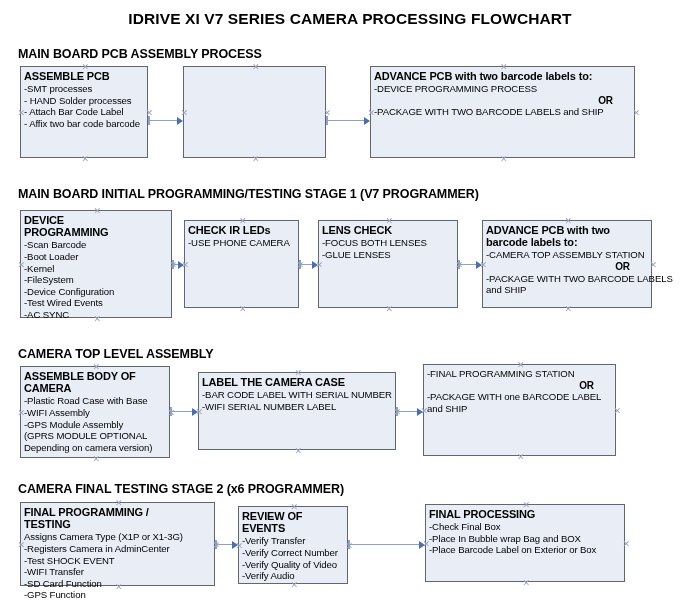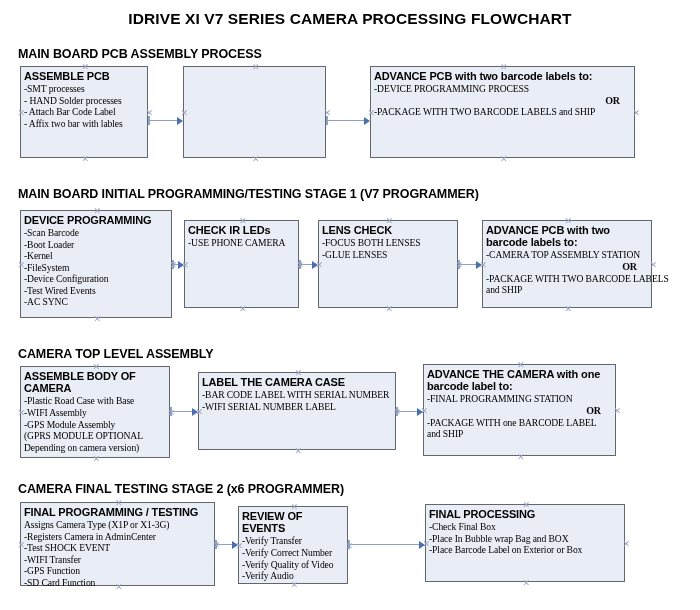--- a/index.html
+++ b/index.html
@@ -38,36 +38,35 @@
     white-space: nowrap;
     letter-spacing: -0.1px;
   }
   .node {
     position: absolute;
     background: #e9edf6;
     border: 1.3px solid #62666e;
     box-sizing: border-box;
   }
   .node-inner {
-    padding: 3px 14px 2px 3px;
+    padding: 3px 21px 2px 3px;
   }
   .node-title {
     font-size: 11px;
     font-weight: bold;
     line-height: 12.4px;
     letter-spacing: -0.15px;
     margin: 0 0 0.5px 0;
   }
   .node-line {
     font-size: 9.6px;
     font-weight: normal;
     line-height: 11.6px;
     letter-spacing: -0.1px;
     white-space: nowrap;
-    font-family: Liberation Serif, serif;
   }
   .node-line.bold {
     font-weight: bold;
     font-size: 10px;
     text-align: right;
   }
   
   .handle {
     position: absolute;
     width: 7px;
@@ -113,21 +112,21 @@
       <div class="section-title" style="left: 18px; top: 347px;">CAMERA TOP LEVEL ASSEMBLY</div>
       <div class="section-title" style="left: 18px; top: 482px;">CAMERA FINAL TESTING STAGE 2 (x6 PROGRAMMER)</div>
     </div>
   <div id="nodes">
       <div class="node" style="left: 20px; top: 66px; width: 128px; height: 92px;">
         <div class="node-inner">
           <div class="node-title">ASSEMBLE PCB</div>
           <div class="node-line">-SMT processes</div>
           <div class="node-line">- HAND Solder processes</div>
           <div class="node-line">- Attach Bar Code Label</div>
-          <div class="node-line">- Affix two bar with lables</div>
+          <div class="node-line">- Affix two bar code barcode</div>
         </div>
         <div class="handle" style="left: 64px; top: 0px;">✕</div>
         <div class="handle" style="left: 64px; top: 92px;">✕</div>
         <div class="handle" style="left: 0px; top: 46px;">✕</div>
         <div class="handle" style="left: 128px; top: 46px;">✕</div>
       </div>
       <div class="node" style="left: 183px; top: 66px; width: 143px; height: 92px;">
         <div class="handle" style="left: 71.5px; top: 0px;">✕</div>
         <div class="handle" style="left: 71.5px; top: 92px;">✕</div>
         <div class="handle" style="left: 0px; top: 46px;">✕</div>
@@ -215,40 +214,39 @@
           <div class="node-line">-BAR CODE LABEL WITH SERIAL NUMBER</div>
           <div class="node-line">-WIFI SERIAL NUMBER LABEL</div>
         </div>
         <div class="handle" style="left: 99px; top: 0px;">✕</div>
         <div class="handle" style="left: 99px; top: 78px;">✕</div>
         <div class="handle" style="left: 0px; top: 39px;">✕</div>
         <div class="handle" style="left: 198px; top: 39px;">✕</div>
       </div>
       <div class="node" style="left: 423px; top: 364px; width: 193px; height: 92px;">
         <div class="node-inner">
-          <div class="node-title">ADVANCE THE CAMERA with one barcode label to:</div>
           <div class="node-line">-FINAL PROGRAMMING STATION</div>
           <div class="node-line bold">OR</div>
           <div class="node-line">-PACKAGE WITH one BARCODE LABEL</div>
           <div class="node-line">and SHIP</div>
         </div>
         <div class="handle" style="left: 96.5px; top: 0px;">✕</div>
         <div class="handle" style="left: 96.5px; top: 92px;">✕</div>
         <div class="handle" style="left: 0px; top: 46px;">✕</div>
         <div class="handle" style="left: 193px; top: 46px;">✕</div>
       </div>
       <div class="node" style="left: 20px; top: 502px; width: 195px; height: 84px;">
         <div class="node-inner">
           <div class="node-title">FINAL PROGRAMMING / TESTING</div>
           <div class="node-line">Assigns Camera Type (X1P or X1-3G)</div>
           <div class="node-line">-Registers Camera in AdminCenter</div>
           <div class="node-line">-Test SHOCK EVENT</div>
           <div class="node-line">-WIFI Transfer</div>
+          <div class="node-line">-SD Card Function</div>
           <div class="node-line">-GPS Function</div>
-          <div class="node-line">-SD Card Function</div>
         </div>
         <div class="handle" style="left: 97.5px; top: 0px;">✕</div>
         <div class="handle" style="left: 97.5px; top: 84px;">✕</div>
         <div class="handle" style="left: 0px; top: 42px;">✕</div>
         <div class="handle" style="left: 195px; top: 42px;">✕</div>
       </div>
       <div class="node" style="left: 238px; top: 506px; width: 110px; height: 78px;">
         <div class="node-inner">
           <div class="node-title">REVIEW OF EVENTS</div>
           <div class="node-line">-Verify Transfer</div>

